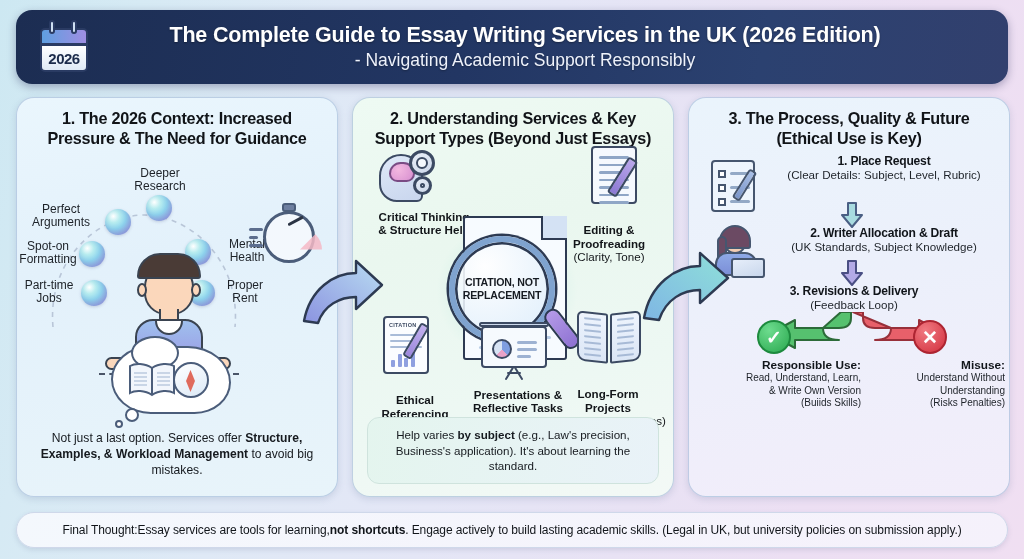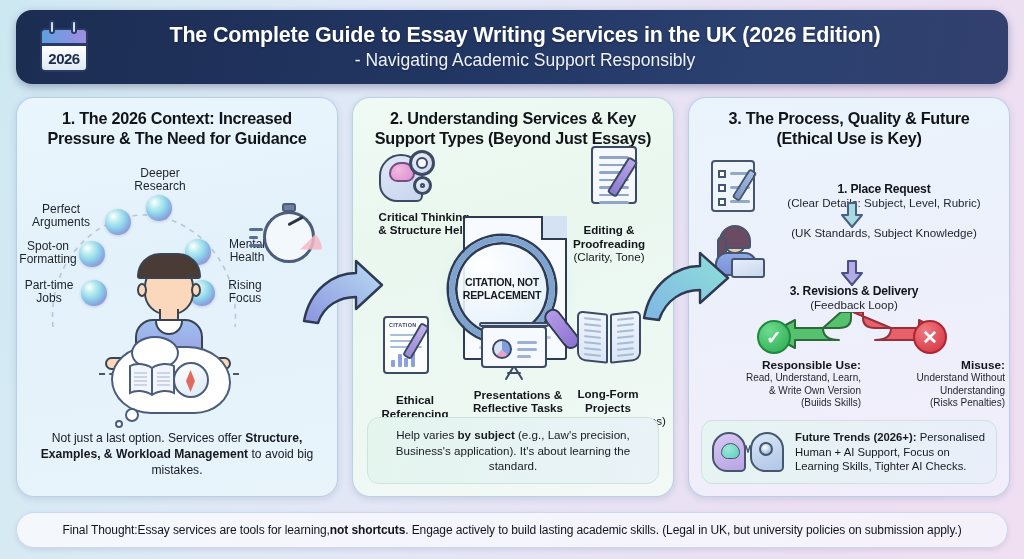--- a/index.html
+++ b/index.html
@@ -367,21 +367,21 @@
     <div class="bubble" style="left:62px;top:92px;width:26px;height:26px;"></div>
     <div class="bubble" style="left:64px;top:131px;width:26px;height:26px;"></div>
     <div class="bubble" style="left:168px;top:90px;width:26px;height:26px;"></div>
     <div class="bubble" style="left:172px;top:131px;width:26px;height:26px;"></div>
 
     <div class="blabel" style="left:112px;top:18px;width:62px;"><span style="white-space:pre-line">Deeper Research</span></div>
     <div class="blabel" style="left:12px;top:54px;width:64px;"><span style="white-space:pre-line">Perfect Arguments</span></div>
     <div class="blabel" style="left:0px;top:91px;width:62px;"><span style="white-space:pre-line">Spot-on Formatting</span></div>
     <div class="blabel" style="left:2px;top:130px;width:60px;"><span style="white-space:pre-line">Part-time Jobs</span></div>
     <div class="blabel" style="left:198px;top:89px;width:64px;"><span style="white-space:pre-line">Mental Health</span></div>
-    <div class="blabel" style="left:200px;top:130px;width:56px;"><span style="white-space:pre-line">Rising Focus</span></div>
+    <div class="blabel" style="left:200px;top:130px;width:56px;"><span style="white-space:pre-line">Proper Rent</span></div>
 
     <div class="stopwatch">
       <div class="sw-crown"></div>
       <div class="sw-face">
         <div class="sw-pink"></div>
       </div>
       <div class="sw-hand"></div>
       <div class="sw-lines">
         <i style="width:14px"></i>
           <i style="width:9px"></i>
@@ -544,40 +544,41 @@
     <div class="cl-page">
       <div class="cl-box" style="top:8px"></div>
         <div class="cl-ln" style="top:10px"></div>
       <div class="cl-box" style="top:22px"></div>
         <div class="cl-ln" style="top:24px"></div>
       <div class="cl-box" style="top:36px"></div>
         <div class="cl-ln" style="top:38px"></div>
       <div class="cl-pen"></div>
     </div>
   </div>
-  <div class="step" style="left:78px;top:84px;width:234px;">
+  <div class="step" style="left:78px;top:56px;width:234px;">
     <b>1. Place Request</b>
     <span>(Clear Details: Subject, Level, Rubric)</span>
   </div>
   <div class="dn-arrow" style="left:150px;top:104px;">
     <svg width="26" height="26" viewBox="0 0 26 26">
       <path d="M9 1 h8 v12 h6 L13 25 L3 13 h6 Z" fill="#a8dbe0" stroke="#4a5f84" stroke-width="2" stroke-linejoin="round"></path>
     </svg>
   </div>
 
   <div class="p3-icon" style="left:22px;top:130px;">
     <div class="wr">
       <div class="wr-head"></div>
       <div class="wr-hair"></div>
       <div class="wr-hair2"></div>
       <div class="wr-body"></div>
       <div class="wr-lap"></div>
     </div>
   </div>
   <div class="step" style="left:78px;top:128px;width:234px;">
+    <b>2. Writer Allocation &amp; Draft</b>
     <span>(UK Standards, Subject Knowledge)</span>
   </div>
   <div class="dn-arrow" style="left:150px;top:162px;">
     <svg width="26" height="26" viewBox="0 0 26 26">
       <path d="M9 1 h8 v12 h6 L13 25 L3 13 h6 Z" fill="#b3aae6" stroke="#4a4f84" stroke-width="2" stroke-linejoin="round"></path>
     </svg>
   </div>
 
   <div class="step" style="left:48px;top:186px;width:234px;">
     <b>3. Revisions &amp; Delivery</b>
@@ -600,36 +601,20 @@
 &amp; Write Own Version
 (Buiids Skills)</span>
   </div>
   <div class="outcome" style="left:164px;top:260px;width:152px;">
     <b>Misuse:</b>
     <span style="white-space:pre-line">Understand Without
 Understanding
 (Risks Penalties)</span>
   </div>
 
-  <div class="p3-note">
-    <div class="ai-icon">
-      <div class="ai-head human">
-        <div class="ai-brain"></div>
-      </div>
-      <svg class="ai-bolt" viewBox="0 0 10 8">
-        <path d="M0 4 L2 1 L4 7 L6 1 L8 6 L10 4" fill="none" stroke="#46566f" stroke-width="1.4"></path>
-      </svg>
-      <div class="ai-head bot"></div>
-      <div class="ai-eye"></div>
-    </div>
-    <div class="p3-note-txt">
-      <b>Future Trends (2026+):</b>
-      <span>Personalised Human + AI Support, Focus on Learning Skills, Tighter AI Checks.</span>
-    </div>
-  </div>
 </div>
 
 <div class="footer">
   <span style="font-weight:normal">Final Thought:</span>
     <span> Essay services are tools for learning, </span>
     <b>not shortcuts</b>
     <span>. Engage actively to build lasting academic skills. (Legal in UK, but university policies on submission apply.)</span>
 </div>
 
 </body></html>

